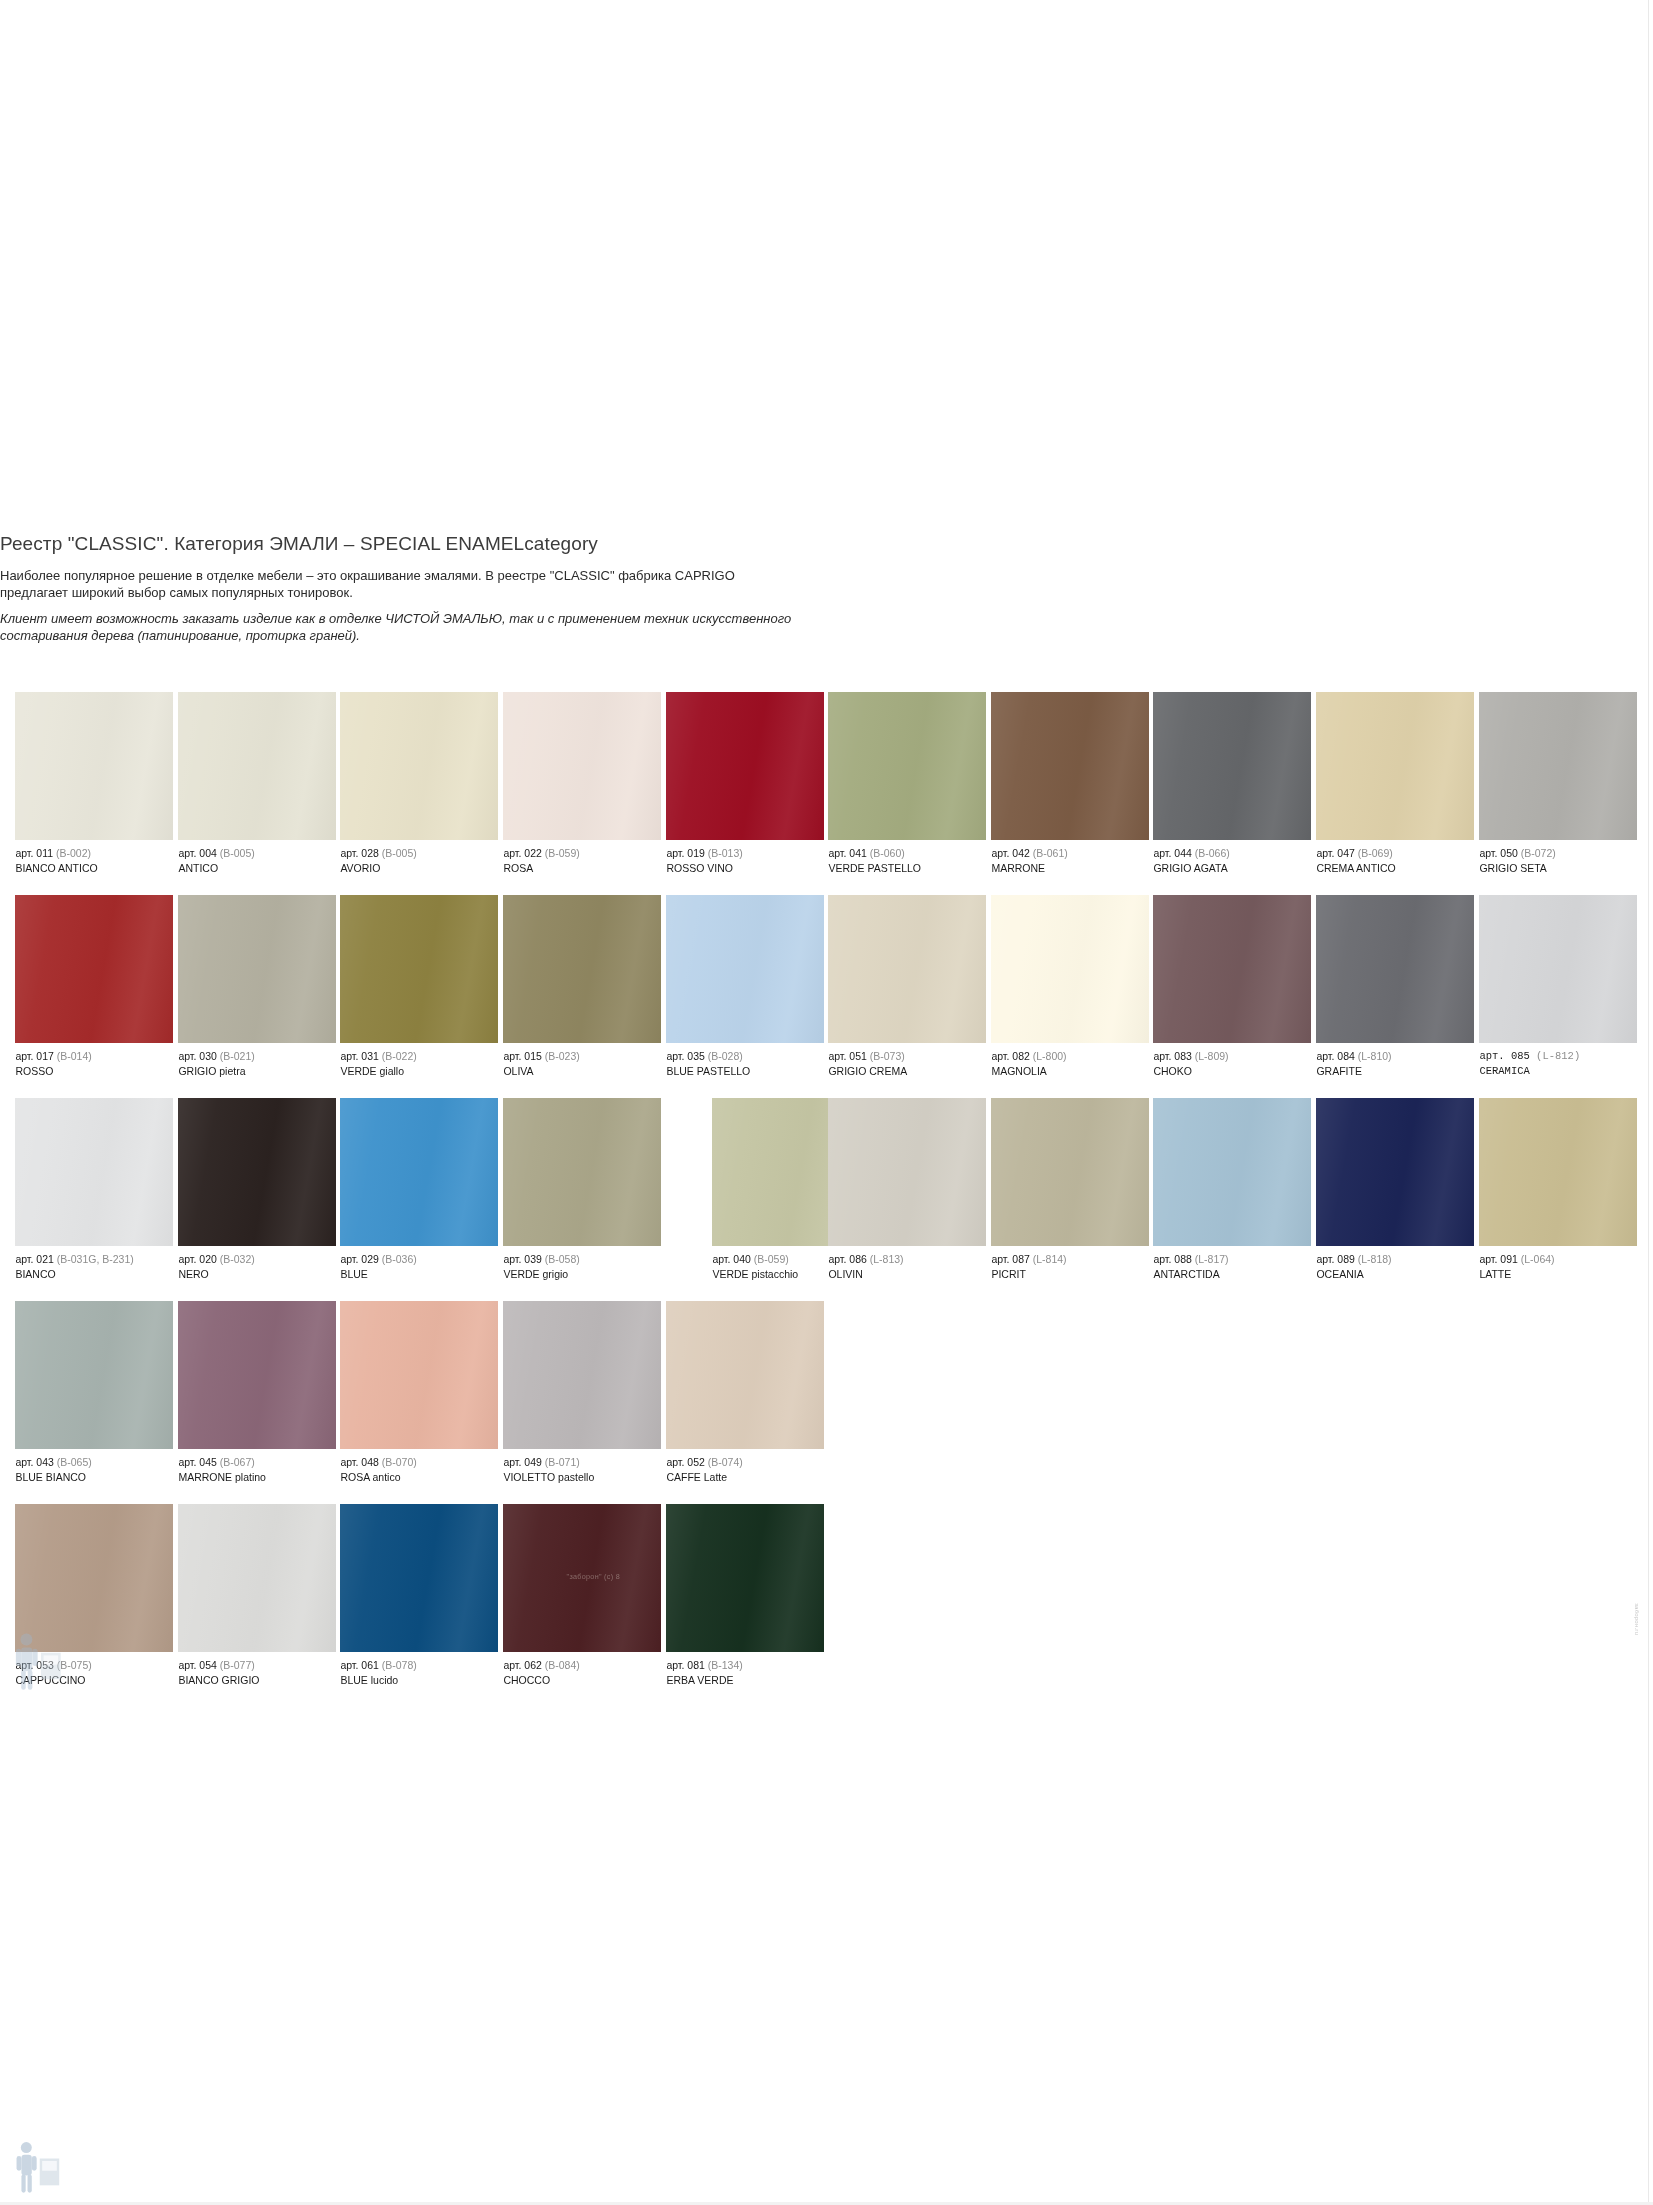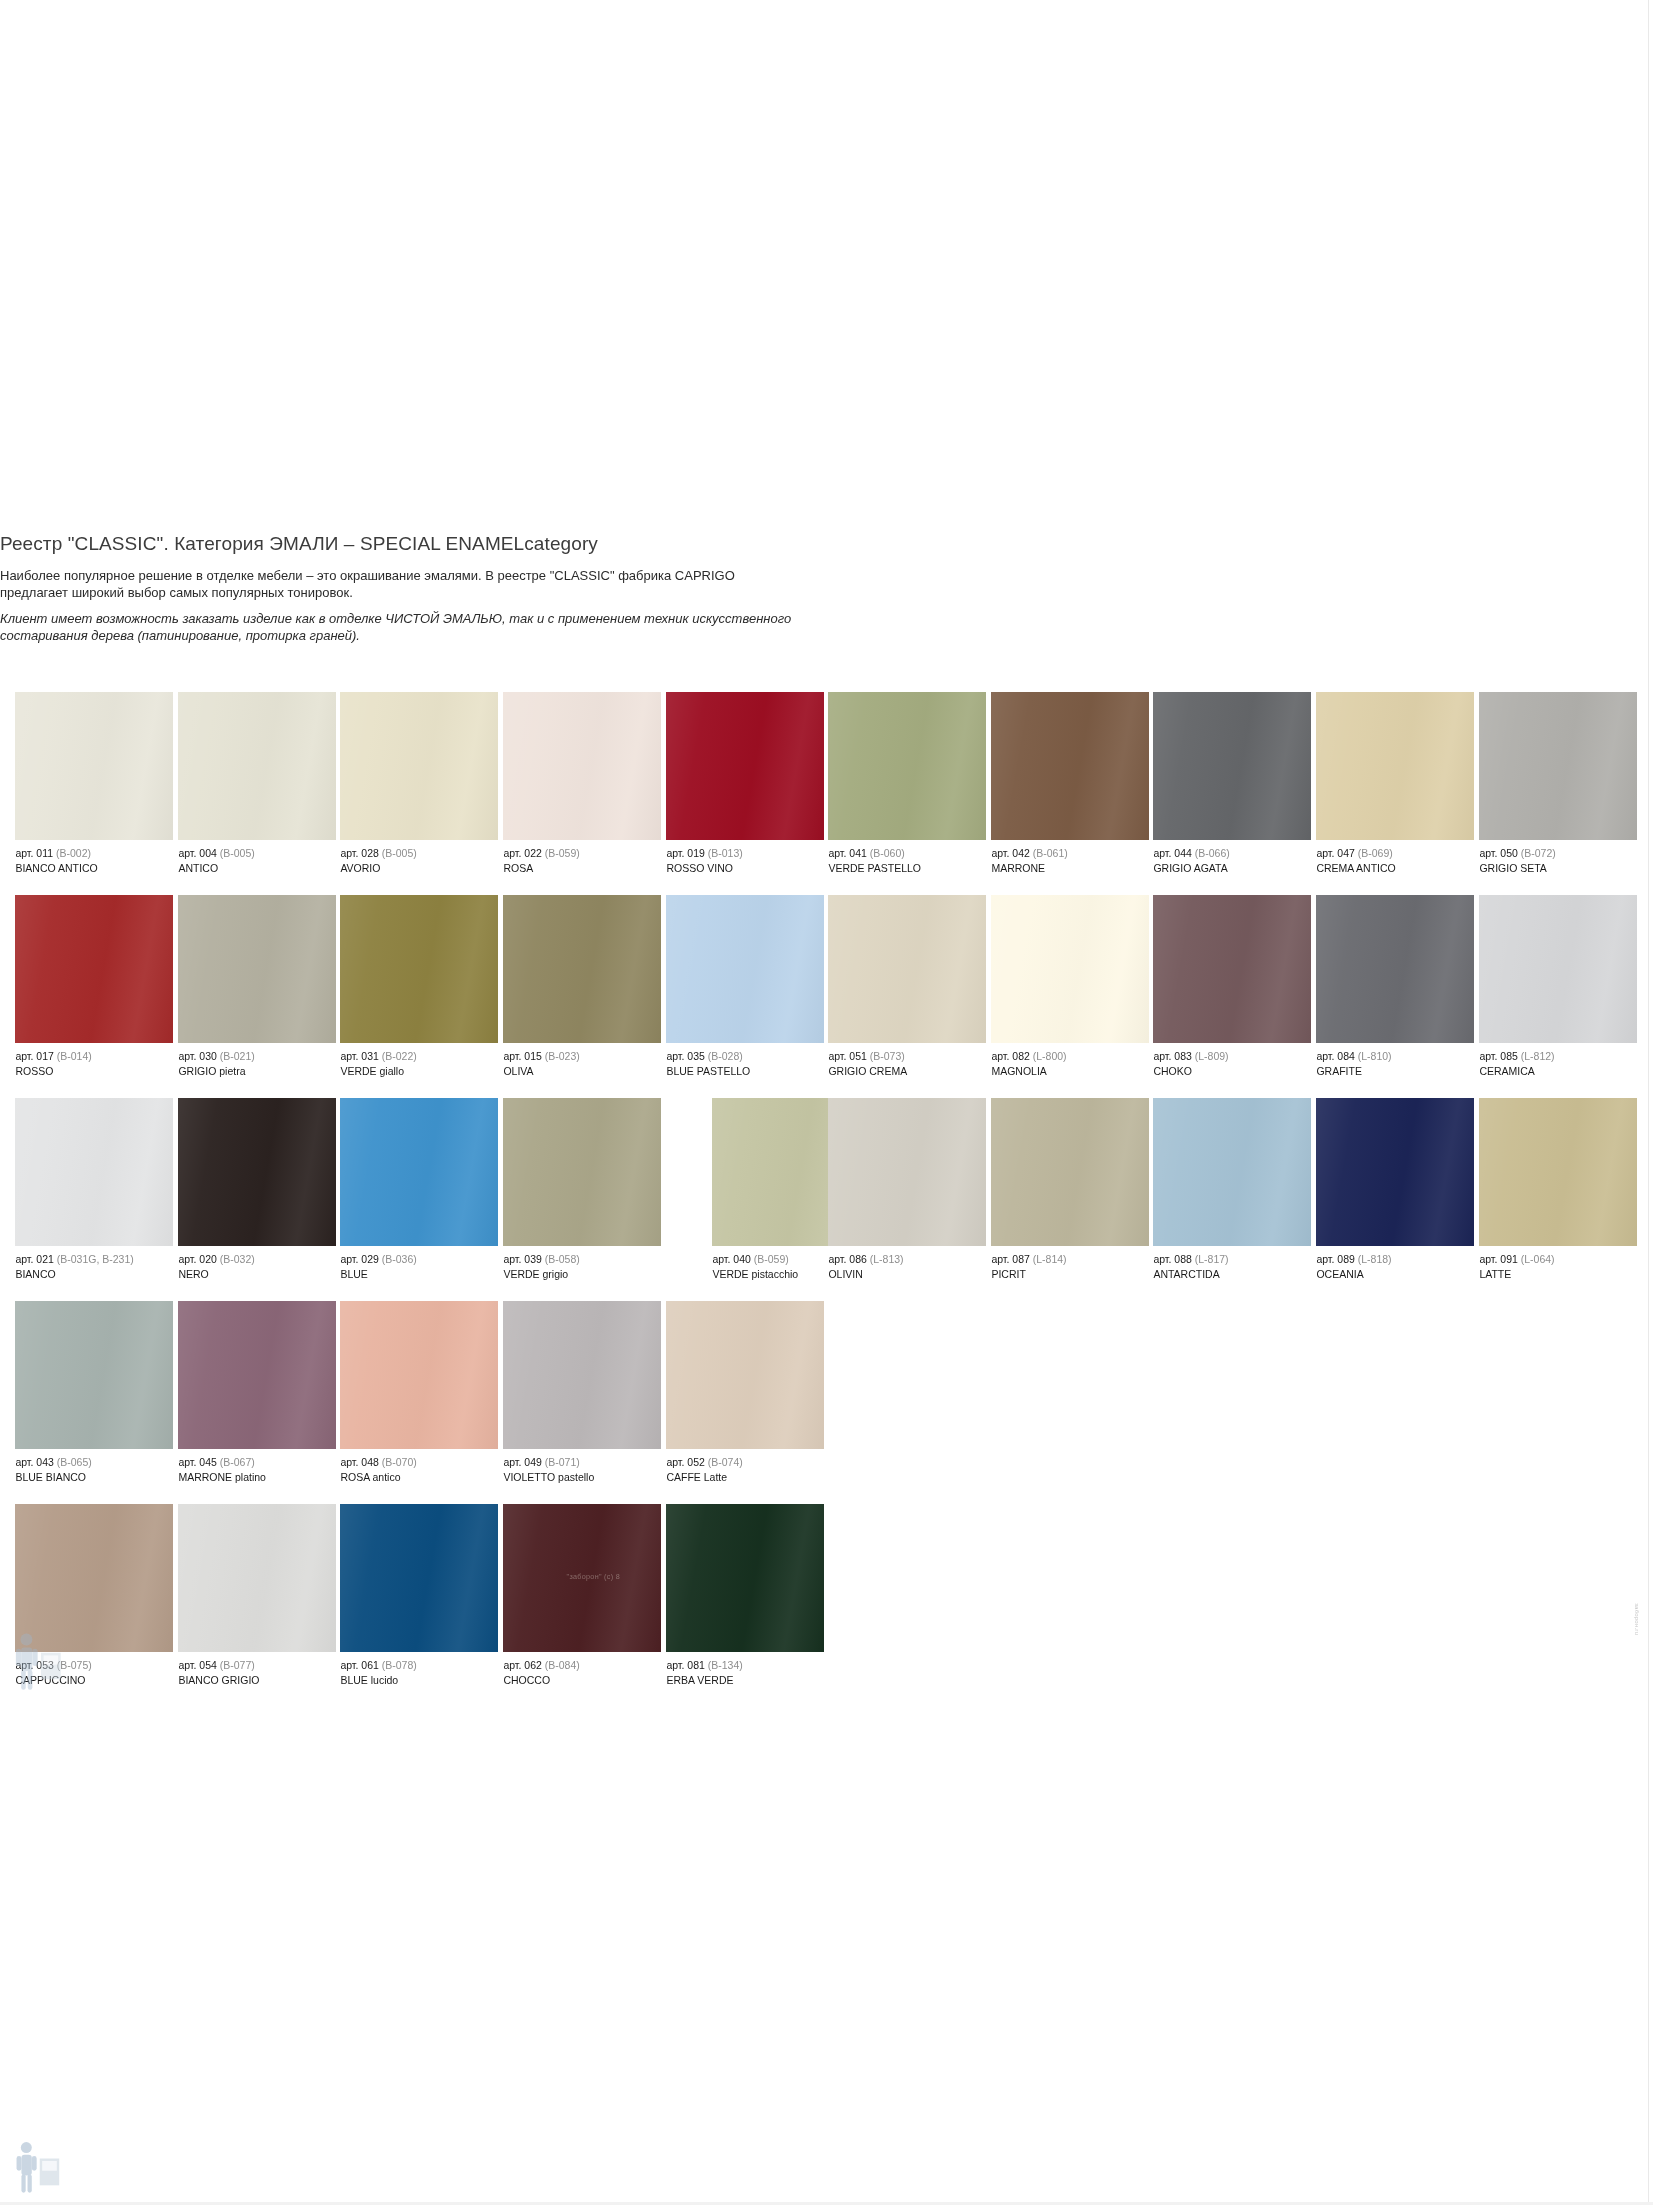--- a/index.html
+++ b/index.html
@@ -337,21 +337,21 @@
         </div>
         <div class="cell" style="left: 1301px;">
           <div class="swatch" style="background: rgb(106, 107, 112);">
             <div class="sheen"></div>
           </div>
           <div class="caption">
             <div class="code">арт. 084 <span class="alt">(L-810)</span></div>
             <div class="cname">GRAFITE</div>
           </div>
         </div>
-        <div class="cell" style="left: 1464px;">
+        <div class="cell" style="left: 1464px; font-family: Liberation Mono, monospace;">
           <div class="swatch" style="background: rgb(213, 214, 216);">
             <div class="sheen"></div>
           </div>
           <div class="caption">
             <div class="code">арт. 085 <span class="alt">(L-812)</span></div>
             <div class="cname">CERAMICA</div>
           </div>
         </div>
       </div>
       <div class="row">

